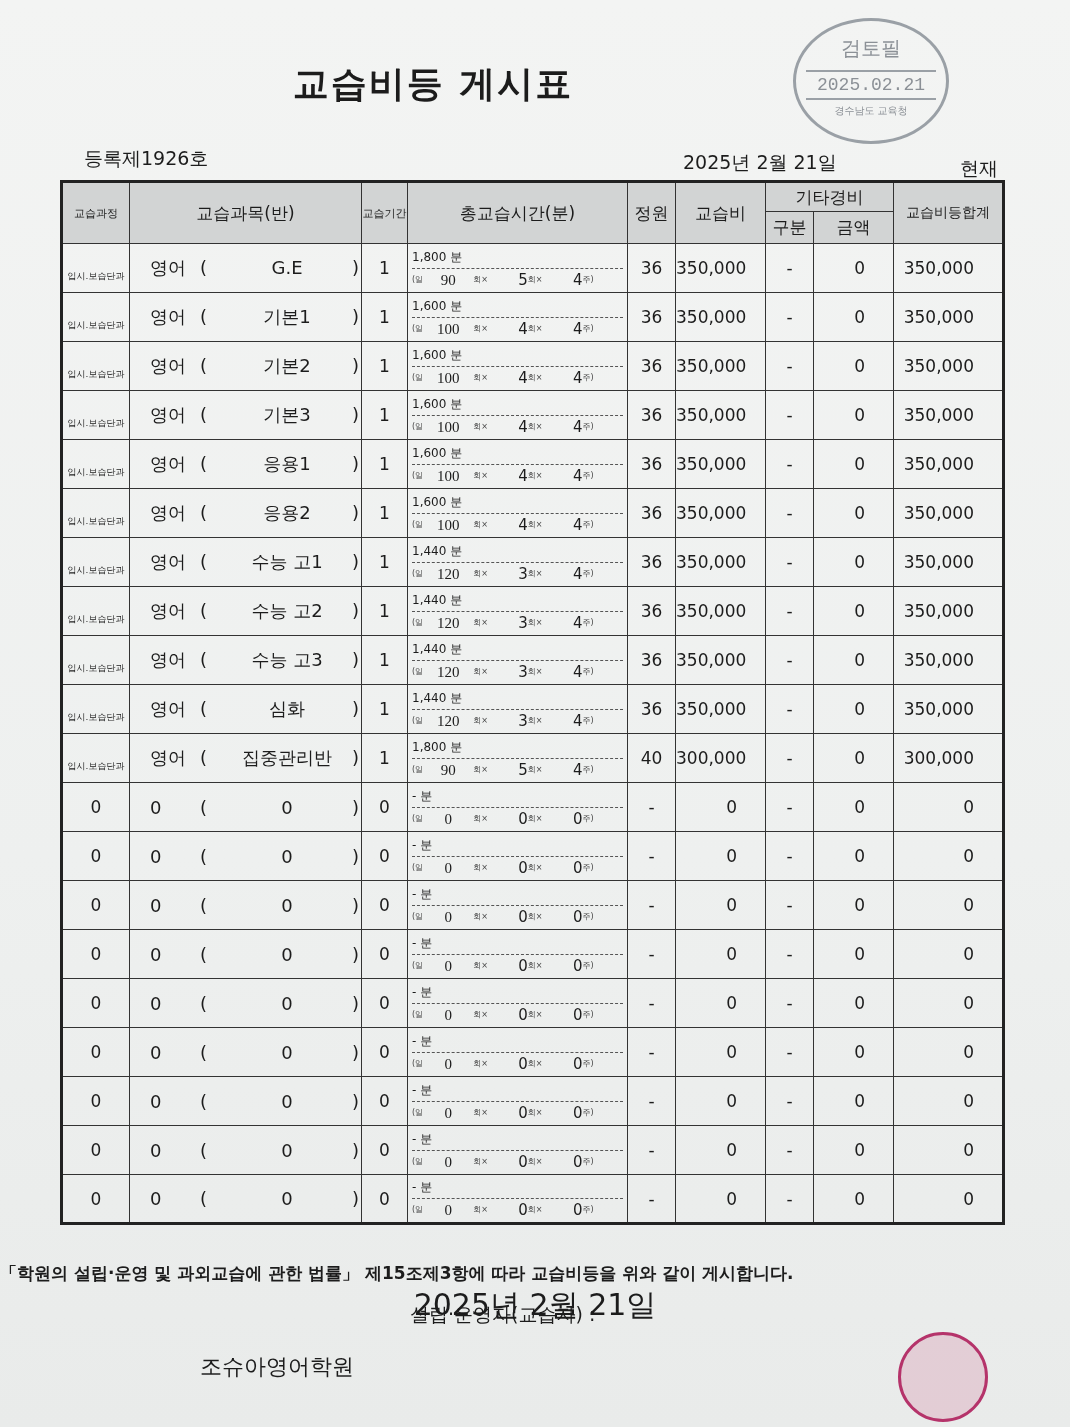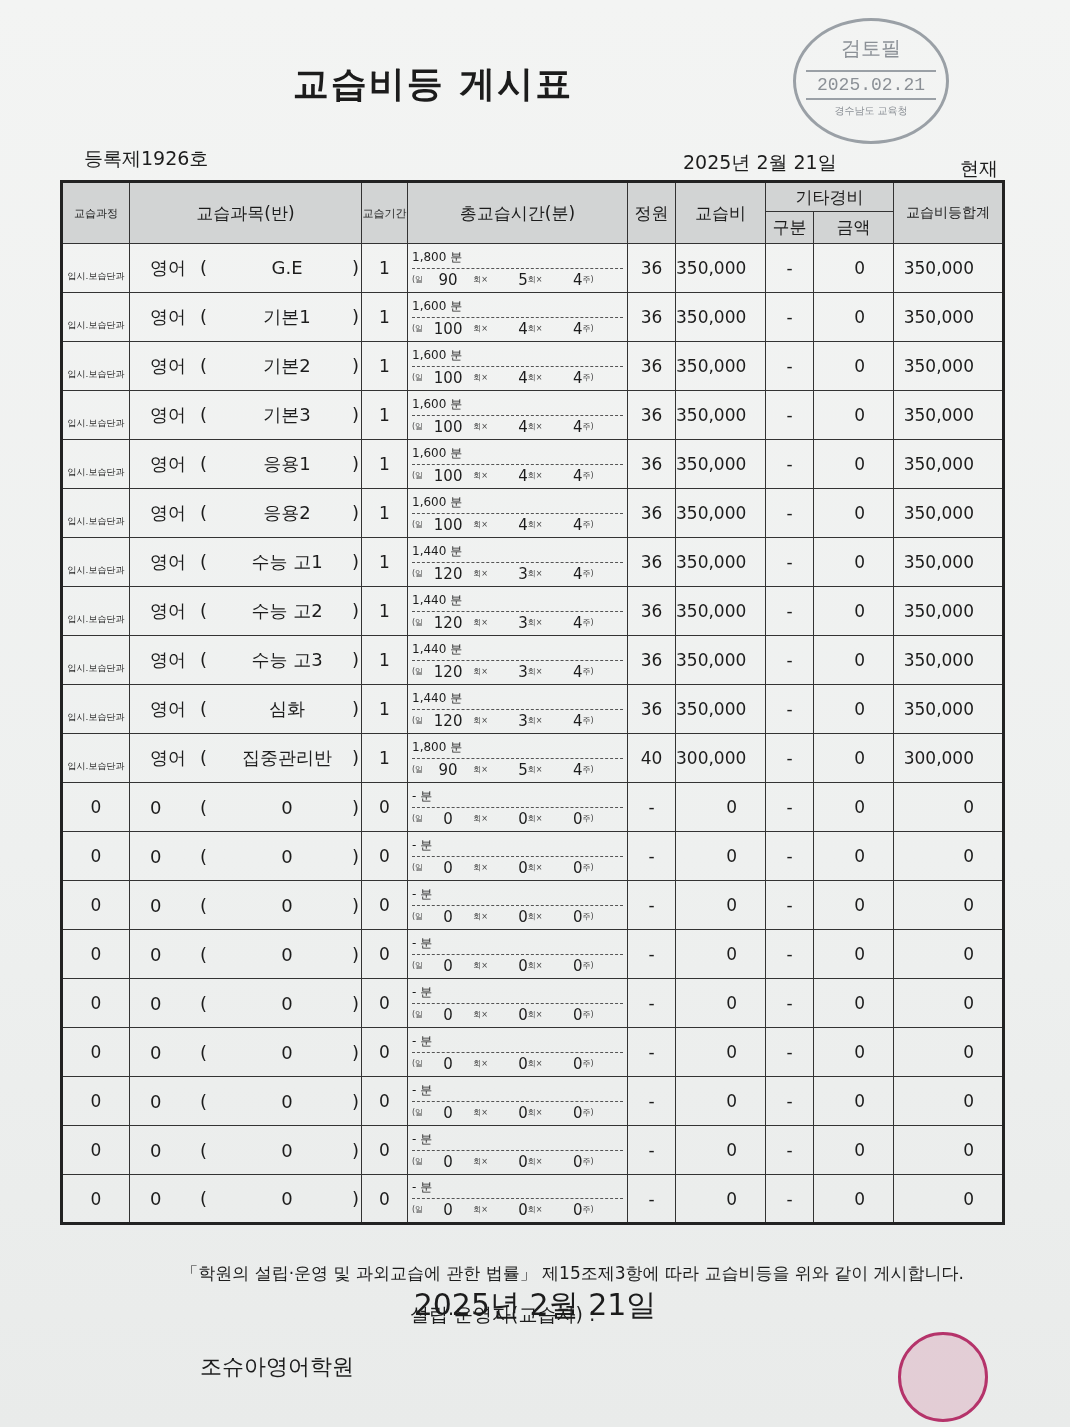--- a/index.html
+++ b/index.html
@@ -23,25 +23,25 @@
   td{font-size:17px;}
   td.course{font-size:9px;vertical-align:top;padding-top:26px;}
   td.subj{text-align:left;padding-left:20px;font-size:18px;}
   .subj .pl{display:inline-block;width:50px;}
   .subj .po{display:inline-block;width:22px;}
   .subj .nm{display:inline-block;width:130px;text-align:center;}
   .time{padding:0 4px;}
   .time .top{text-align:left;font-size:12px;border-bottom:1px dashed #555;padding-right:6px;height:22px;line-height:22px;}
   .time .bot{display:flex;align-items:center;font-size:15px;height:22px;line-height:22px;}
   .time .bot .sm{font-size:8px;color:#444;}
-  .time .bot .v1{width:50px;text-align:center;}
+  .time .bot .v1{width:50px;text-align:center;font-family:Liberation Serif, serif;}
   .time .bot .v2{width:40px;text-align:right;}
   .time .bot .v3{width:40px;text-align:right;}
   td.r{text-align:right;padding-right:28px;}
-  .footer{position:absolute;left:0;width:964px;top:1262px;text-align:right;font-size:17px;}
+  .footer{position:absolute;left:0;width:964px;top:1262px;text-align:left;font-size:17px;font-weight:bold;}
   .fdate{position:absolute;left:0;width:1070px;top:1285px;text-align:center;font-size:30px;}
   .academy{position:absolute;left:200px;top:1352px;font-size:22px;}
   .founder{position:absolute;left:410px;top:1302px;font-size:19px;}
   .corp{position:absolute;left:674px;top:1354px;font-size:19px;}
   .stamp-red{position:absolute;left:898px;top:1332px;width:84px;height:84px;border:3px solid #b5336a;border-radius:50%;background:rgba(200,70,120,0.18);}
 </style>
 </head>
 <body>
 
 <div class="paper">

